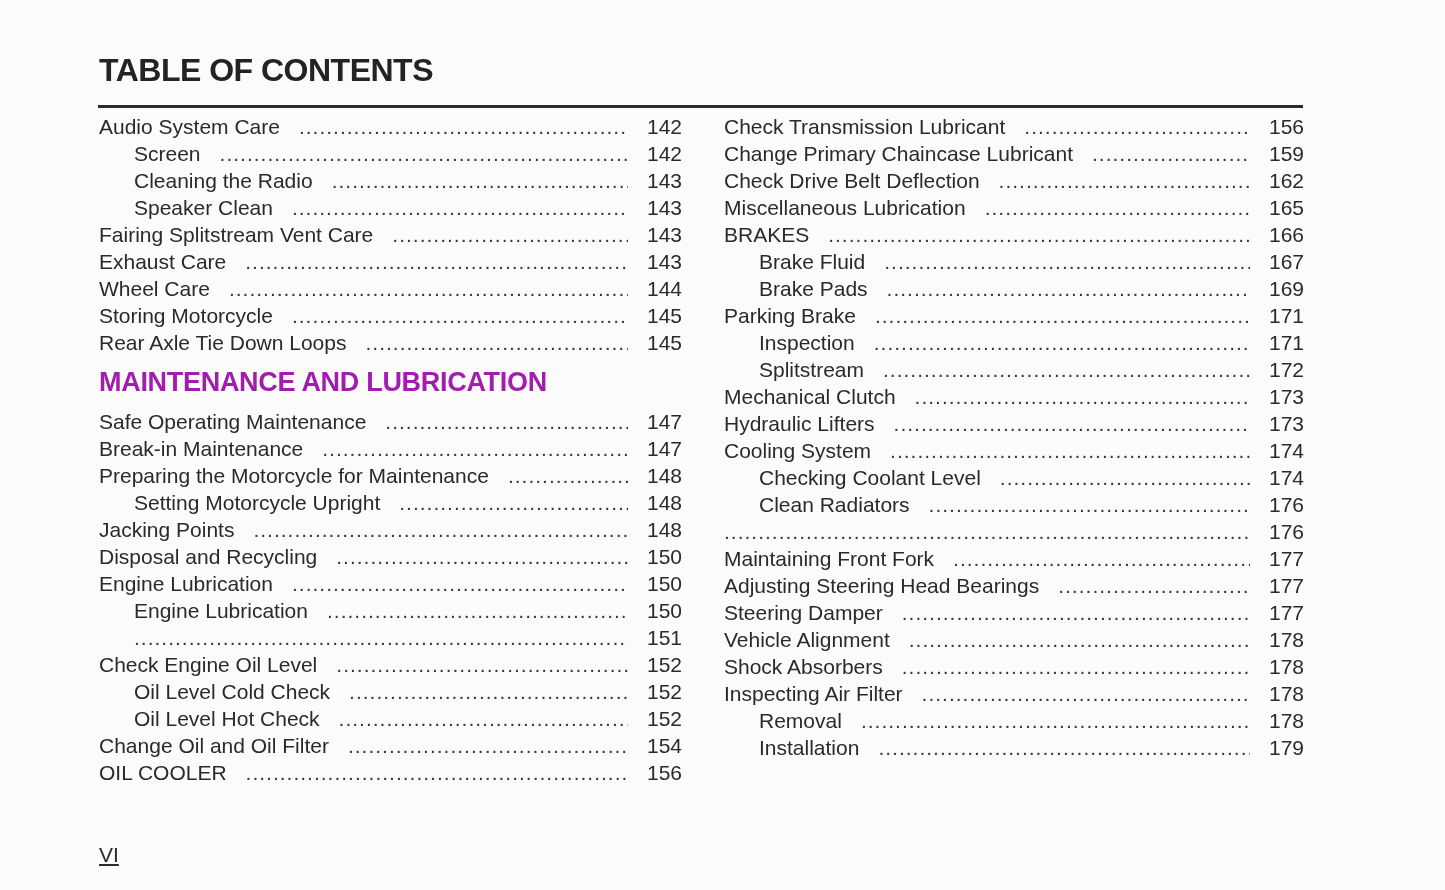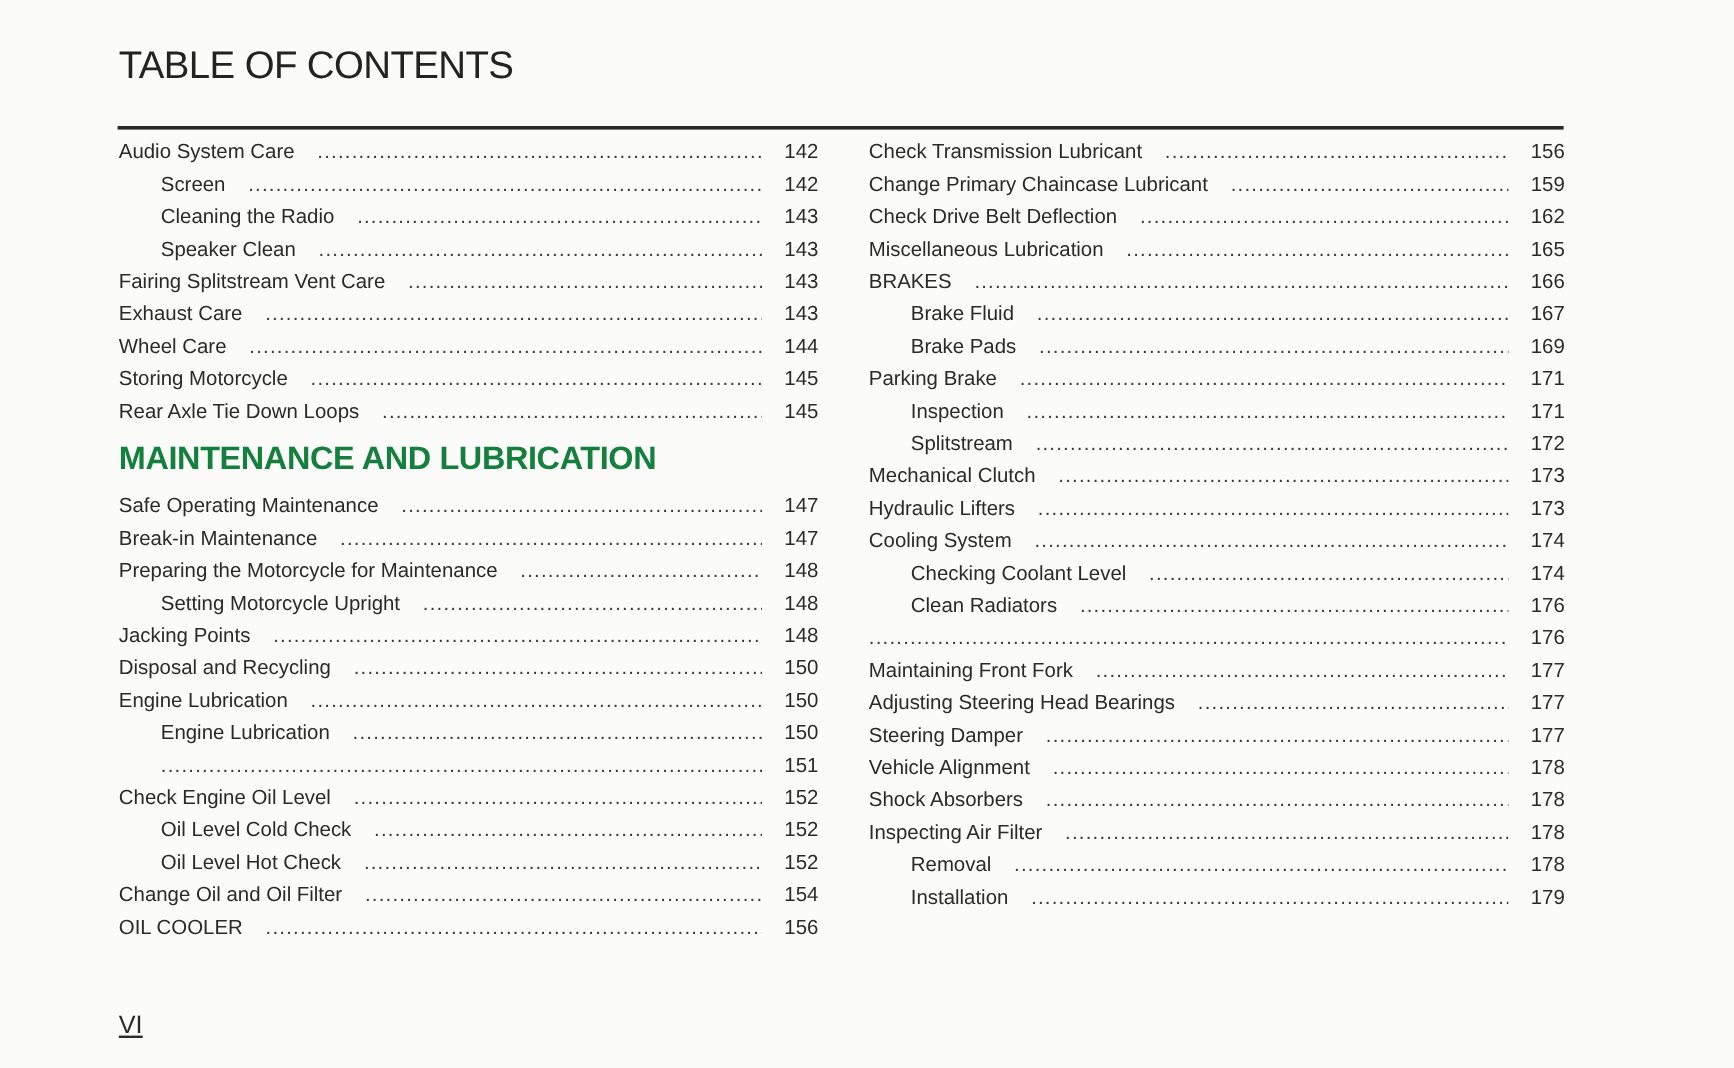--- a/index.html
+++ b/index.html
@@ -6,22 +6,22 @@
   body {
     width: 1445px; height: 890px;
     background: #fbfbf9;
     color: #2a2a2a;
     font-family: "Liberation Sans", sans-serif;
     position: relative;
     overflow: hidden;
   }
   .page-title {
     position: absolute;
-    left: 99px; top: 36px;
-    font-size: 32px; font-weight: normal;
+    left: 99px; top: 52px;
+    font-size: 32px; font-weight: bold;
     letter-spacing: -0.5px;
     color: #232323;
     margin: 0;
   }
   .rule {
     position: absolute;
     left: 98px; top: 105px;
     width: 1205px; height: 3px;
     background: #2a2a2a;
   }
@@ -30,40 +30,40 @@
     top: 113px;
     width: 583px;
   }
   .col.left { left: 99px; }
   .col.right { left: 724px; width: 580px; }
   .entry {
     display: flex;
     align-items: baseline;
     height: 27px;
     line-height: 27px;
-    font-size: 17px;
+    font-size: 21px;
     white-space: nowrap;
     overflow: hidden;
     gap: 19px;
   }
   .entry.sub { padding-left: 35px; }
   .entry .label { flex: 0 0 auto; }
   .entry .dots {
     flex: 1 1 auto;
     overflow: hidden;
     letter-spacing: 1px;
     color: #3a3a3a;
   }
   .entry .dots::before {
     content: "........................................................................................................................................................................";
   }
   .entry .page { flex: 0 0 auto; text-align: right; }
   .section-heading {
     font-size: 27px; font-weight: bold;
-    color: #15803d;
+    color: #a21caf;
     height: 52px; line-height: 40px;
     margin: 0; padding-top: 6px;
     box-sizing: border-box;
     letter-spacing: -0.3px;
   }
   .folio {
     position: absolute;
     left: 99px; top: 843px;
     font-size: 21px;
     text-decoration: underline;

